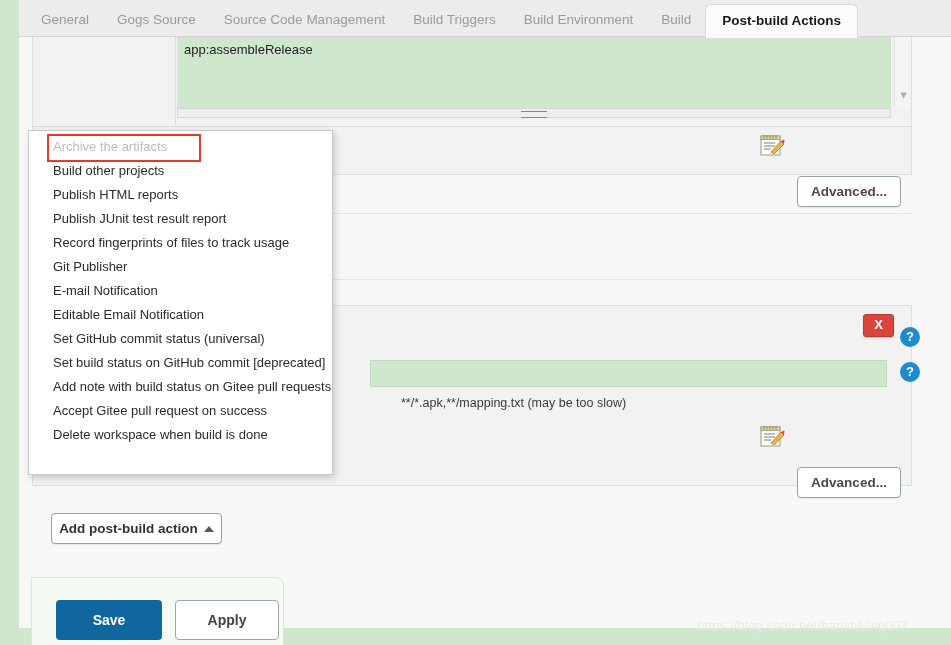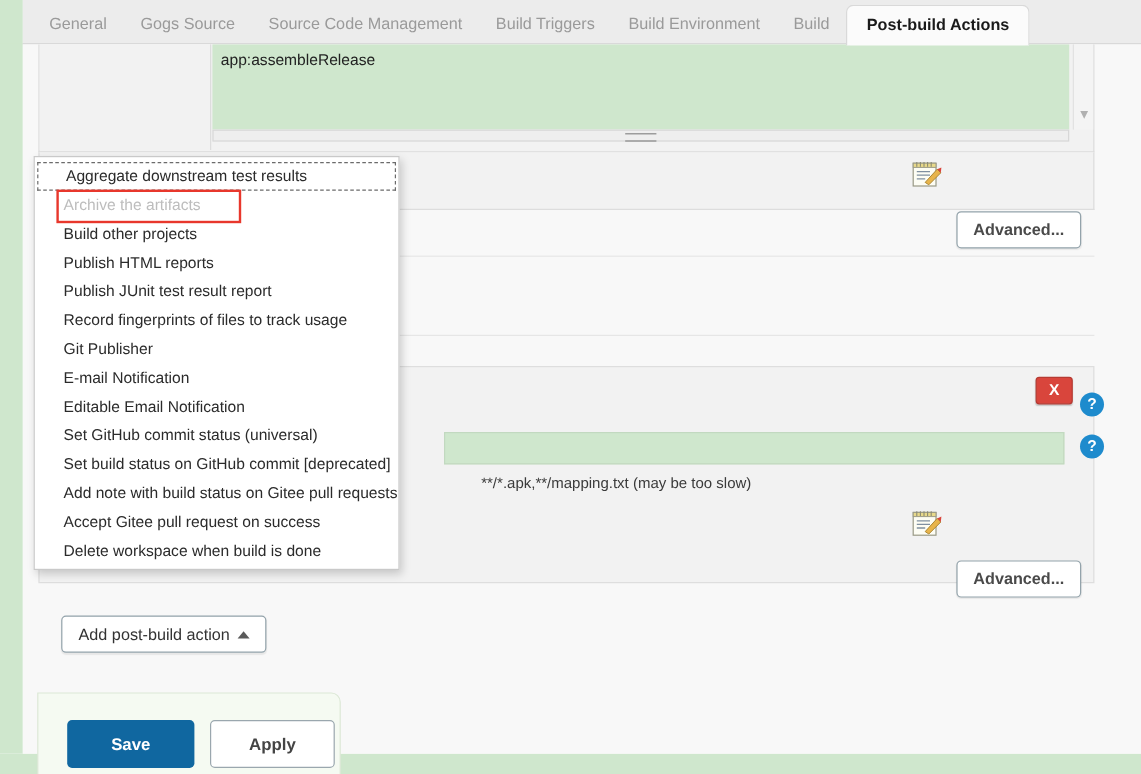--- a/index.html
+++ b/index.html
@@ -244,21 +244,21 @@
 
   
   .btn-add-pba {
     position: absolute;
     left: 32px; top: 476px;
     width: 171px; height: 31px;
     background: #ffffff;
     border: 1px solid #93a3ab;
     border-radius: 4px;
     font-size: 13.5px;
-    font-weight: normal;
+    font-weight: bold;
     color: #333333;
     cursor: pointer;
     font-family: "Liberation Sans", sans-serif;
     box-shadow: 0 1px 1px rgba(0,0,0,0.07);
     text-align: center;
   }
   .caret-up {
     display: inline-block;
     margin-left: 6px;
     width: 0; height: 0;
@@ -453,31 +453,31 @@
 
     <div class="savebar">
       <button class="btn-save">Save</button>
       <button class="btn-apply">Apply</button>
     </div>
 
   </div>
 
   <div class="dropdown">
     <div id="dd-host">
-        <div class="dd-item focused">Aggregate downstream test results</div>
         <div class="dd-item disabled annotated">Archive the artifacts</div>
         <div class="dd-item">Build other projects</div>
         <div class="dd-item">Publish HTML reports</div>
         <div class="dd-item">Publish JUnit test result report</div>
         <div class="dd-item">Record fingerprints of files to track usage</div>
         <div class="dd-item">Git Publisher</div>
         <div class="dd-item">E-mail Notification</div>
         <div class="dd-item">Editable Email Notification</div>
         <div class="dd-item">Set GitHub commit status (universal)</div>
         <div class="dd-item">Set build status on GitHub commit [deprecated]</div>
         <div class="dd-item">Add note with build status on Gitee pull requests</div>
         <div class="dd-item">Accept Gitee pull request on success</div>
         <div class="dd-item">Delete workspace when build is done</div>
       </div>
   </div>
 
+  <div class="watermark">https://blog.csdn.net/hanshiying007</div>
 
 </div>
 
 </body></html>

